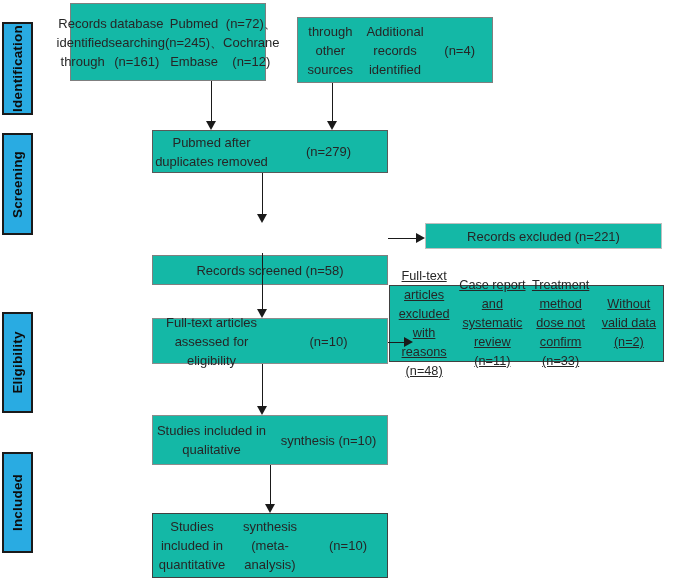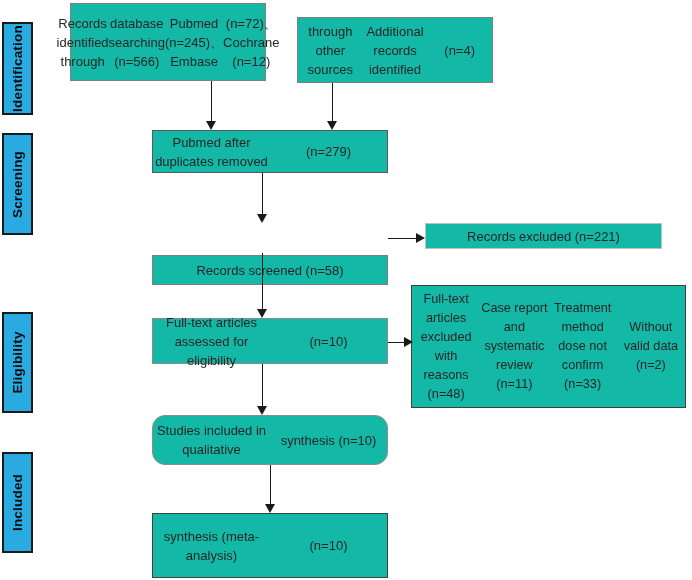--- a/index.html
+++ b/index.html
@@ -78,21 +78,21 @@
   </div>
   <div class="stage" style="top: 312px; height: 101px; background-color: rgb(41, 171, 226);">
     <span>Eligibility</span>
   </div>
   <div class="stage" style="top: 452px; height: 101px; background-color: rgb(41, 171, 226);">
     <span>Included</span>
   </div>
 
   <div class="fbox b-gray" style="left:70px;top:3px;width:196px;height:78px;">
     <div>Records identified through</div>
-    <div>database searching (n=566)</div>
+    <div>database searching (n=161)</div>
     <div>Pubmed (n=245)、Embase</div>
     <div>(n=72)、Cochrane (n=12)</div>
   </div>
 
   <div class="fbox b-gray" style="left:297px;top:17px;width:196px;height:66px;">
     <div>through other sources</div>
     <div>Additional records identified</div>
     <div>(n=4)</div>
   </div>
 
@@ -107,33 +107,34 @@
 
   <div class="fbox b-light" style="left:425px;top:223px;width:237px;height:26px;">
     <div>Records excluded (n=221)</div>
   </div>
 
   <div class="fbox b-mid" style="left:152px;top:318px;width:236px;height:46px;">
     <div>Full-text articles assessed for eligibility</div>
     <div>(n=10)</div>
   </div>
 
-  <div class="fbox b-dark" style="left:411px;top:285px;width:275px;height:123px;font-size:12.7px;">
+  <div class="fbox b-dark" style="left:389px;top:285px;width:275px;height:77px;font-size:12.7px;text-decoration:underline;">
     <div>Full-text articles excluded with reasons (n=48)</div>
     <div>Case report and systematic review (n=11)</div>
     <div>Treatment method dose not confirm (n=33)</div>
     <div>Without valid data (n=2)</div>
   </div>
 
-  <div class="fbox b-mid" style="left:152px;top:415px;width:236px;height:50px;border-radius:13px;">
+  <div class="fbox b-mid" style="left:152px;top:415px;width:236px;height:50px;">
     <div>Studies included in qualitative</div>
     <div>synthesis (n=10)</div>
   </div>
 
   <div class="fbox b-dark" style="left:152px;top:513px;width:236px;height:65px;">
+    <div>Studies included in quantitative</div>
     <div>synthesis (meta-analysis)</div>
     <div>(n=10)</div>
   </div>
 
   <div>
     <div class="vline" style="left:211px;top:81px;height:40px;"></div>
     <div class="head-down" style="left:206px;top:121px;"></div>
   </div>
 
   <div>

